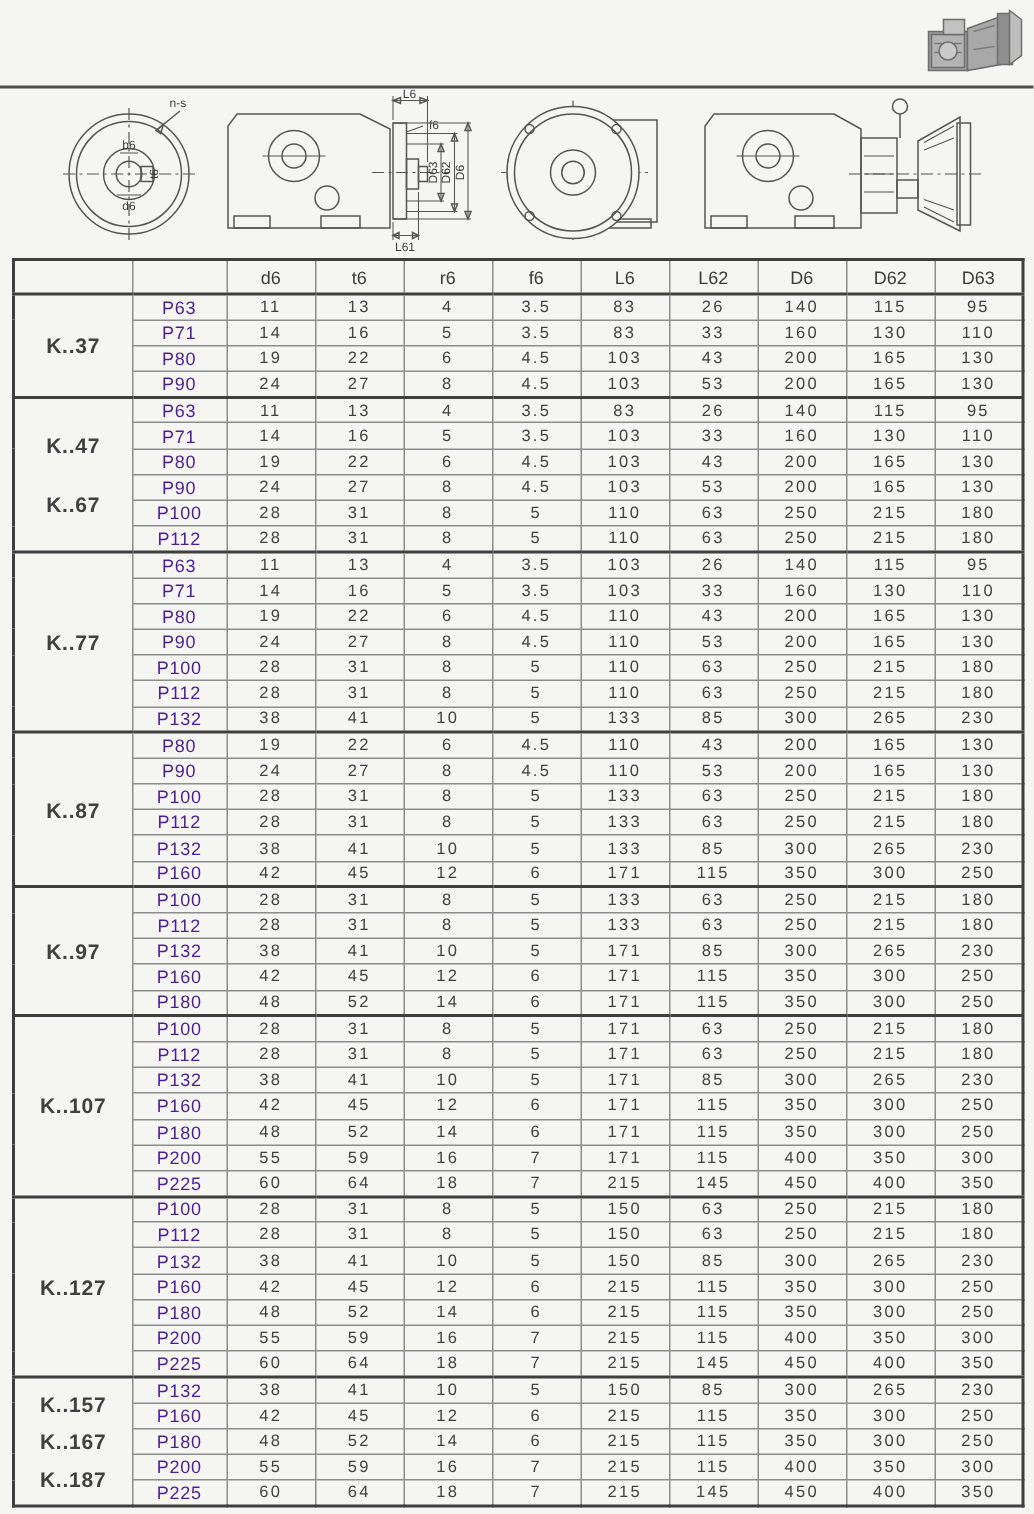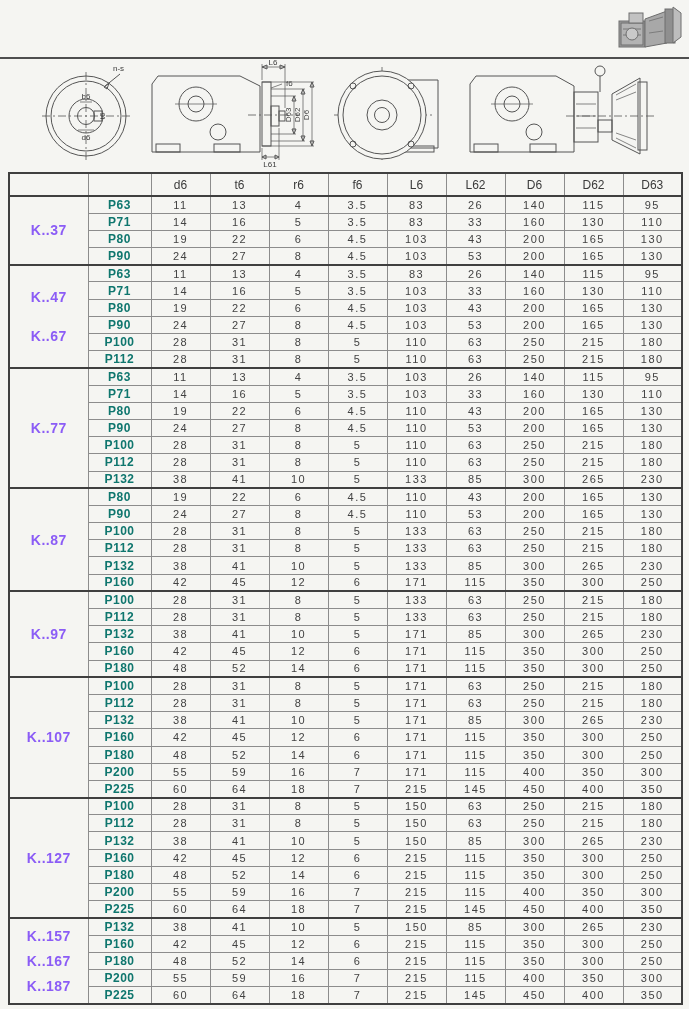--- a/index.html
+++ b/index.html
@@ -46,30 +46,30 @@
   }
   table.dims thead tr{height:23px;}
   table.dims tbody tr{height:17px;}
   table.dims thead th{
     font-weight:normal;font-size:12px;color:#3a3a3a;
     border-bottom:2px solid #3f3f3f;
   }
   tr.group-start td{border-top:2px solid #3f3f3f;}
   td.group-cell{
     position:relative;
-    font-weight:bold;font-size:14px;color:#8b5cf6;
+    font-weight:bold;font-size:14px;color:#404040;
     letter-spacing:0.5px;
   }
   td.group-cell .labels{
     position:absolute;inset:0;
     display:flex;flex-direction:column;
     justify-content:space-evenly;align-items:center;
   }
   td.size-cell{
-    font-weight:bold;font-size:12px;color:#0f766e;
+    font-weight:normal;font-size:12px;color:#4c1d95;
     letter-spacing:0.5px;
   }
   td.value-cell{
     font-size:11px;color:#424242;
     letter-spacing:1.5px;
   }
 </style>
 </head>
 <body>
 

